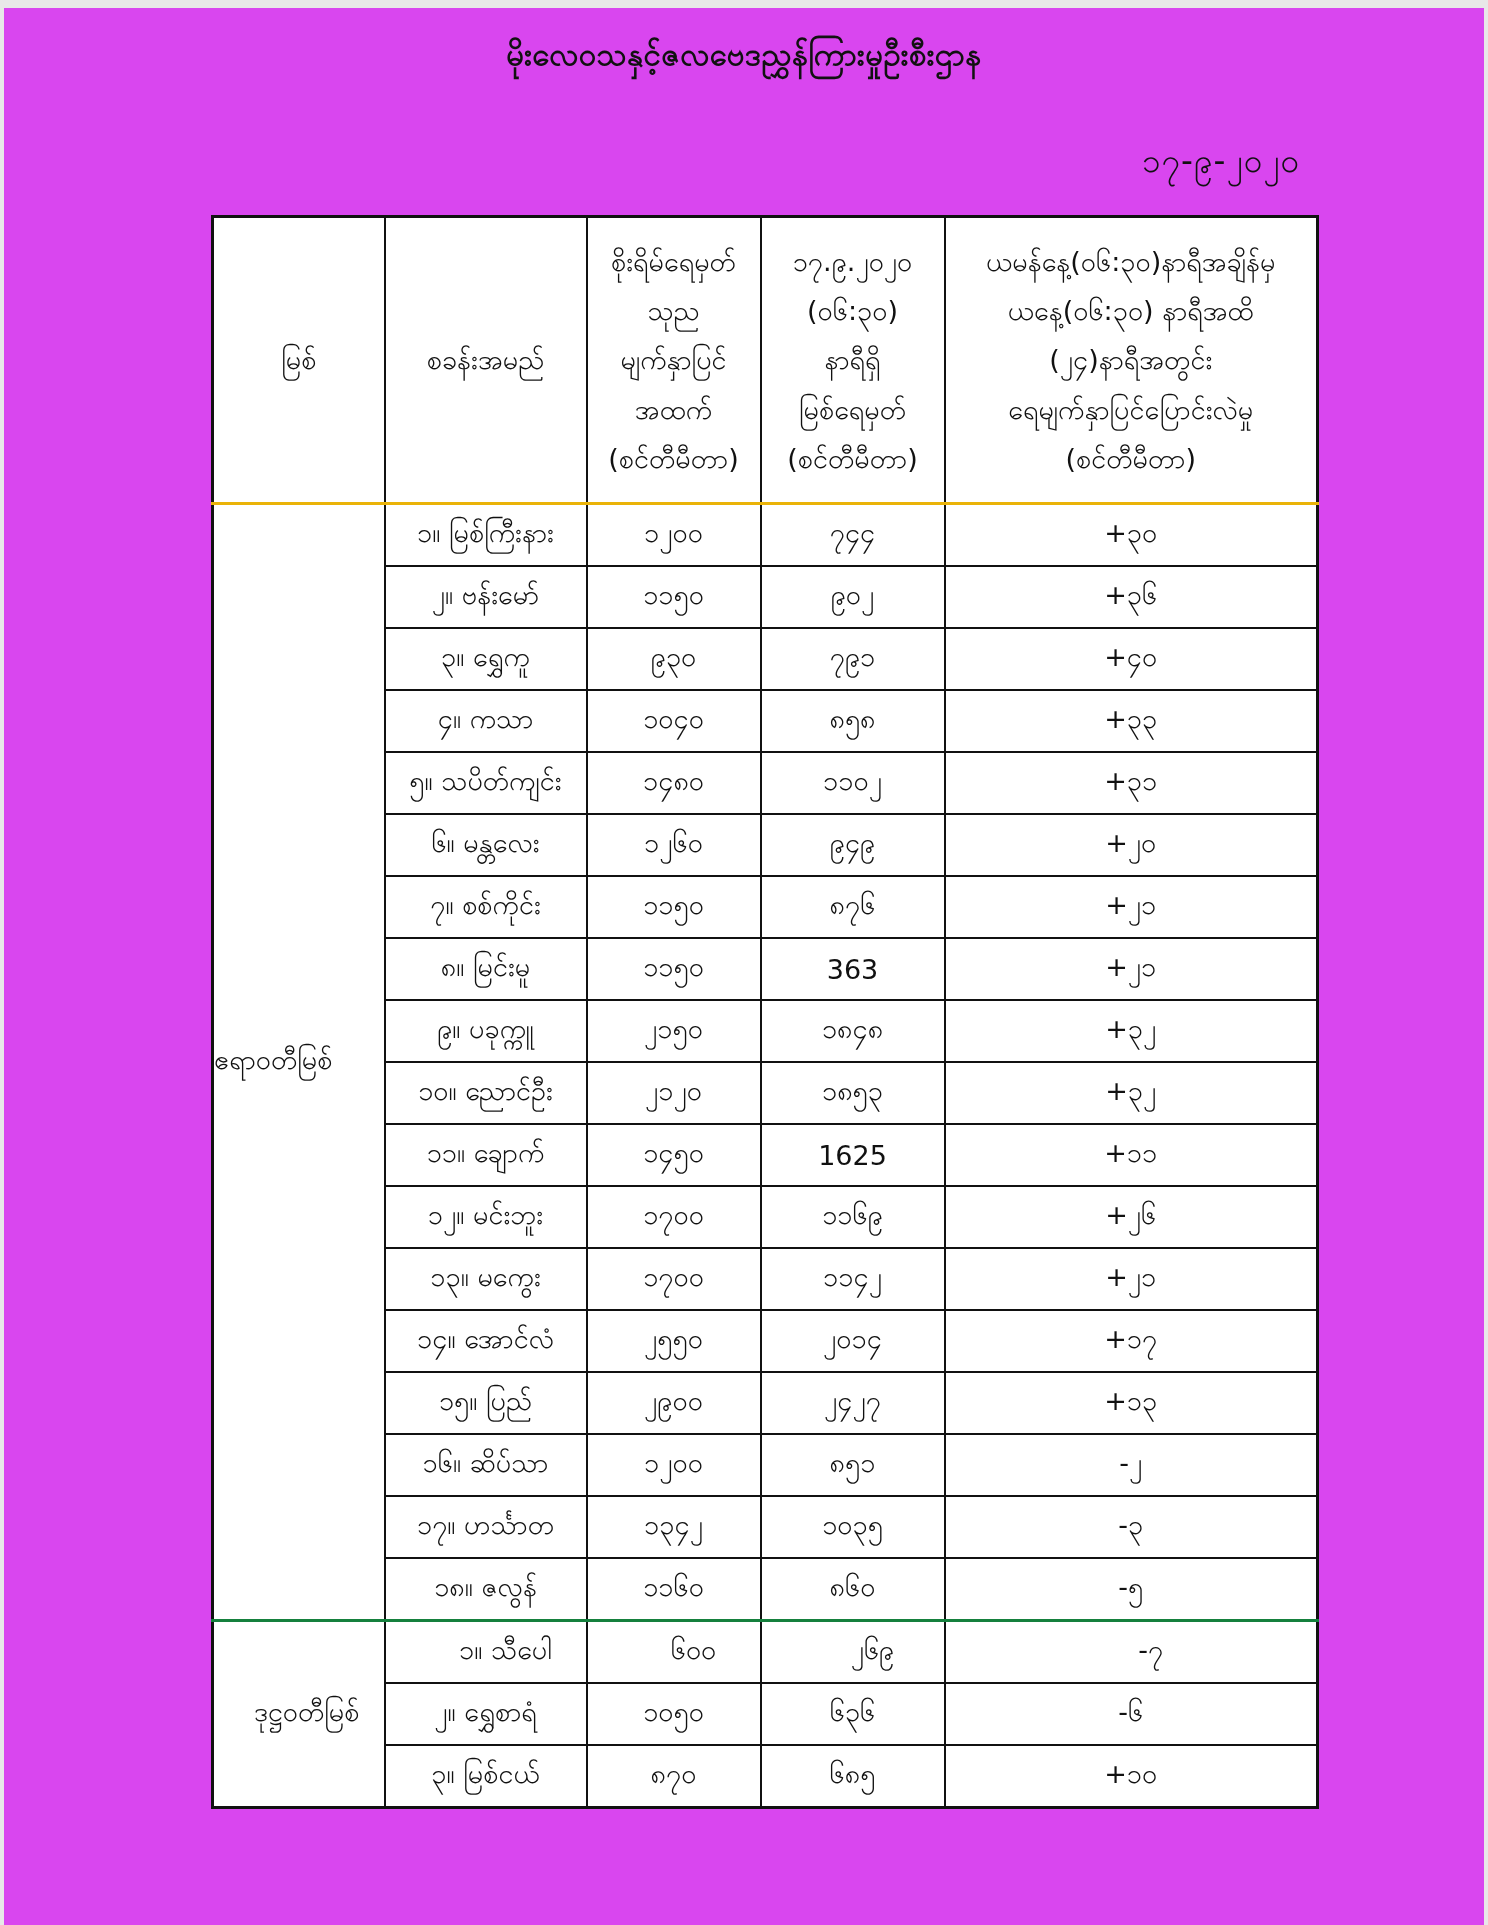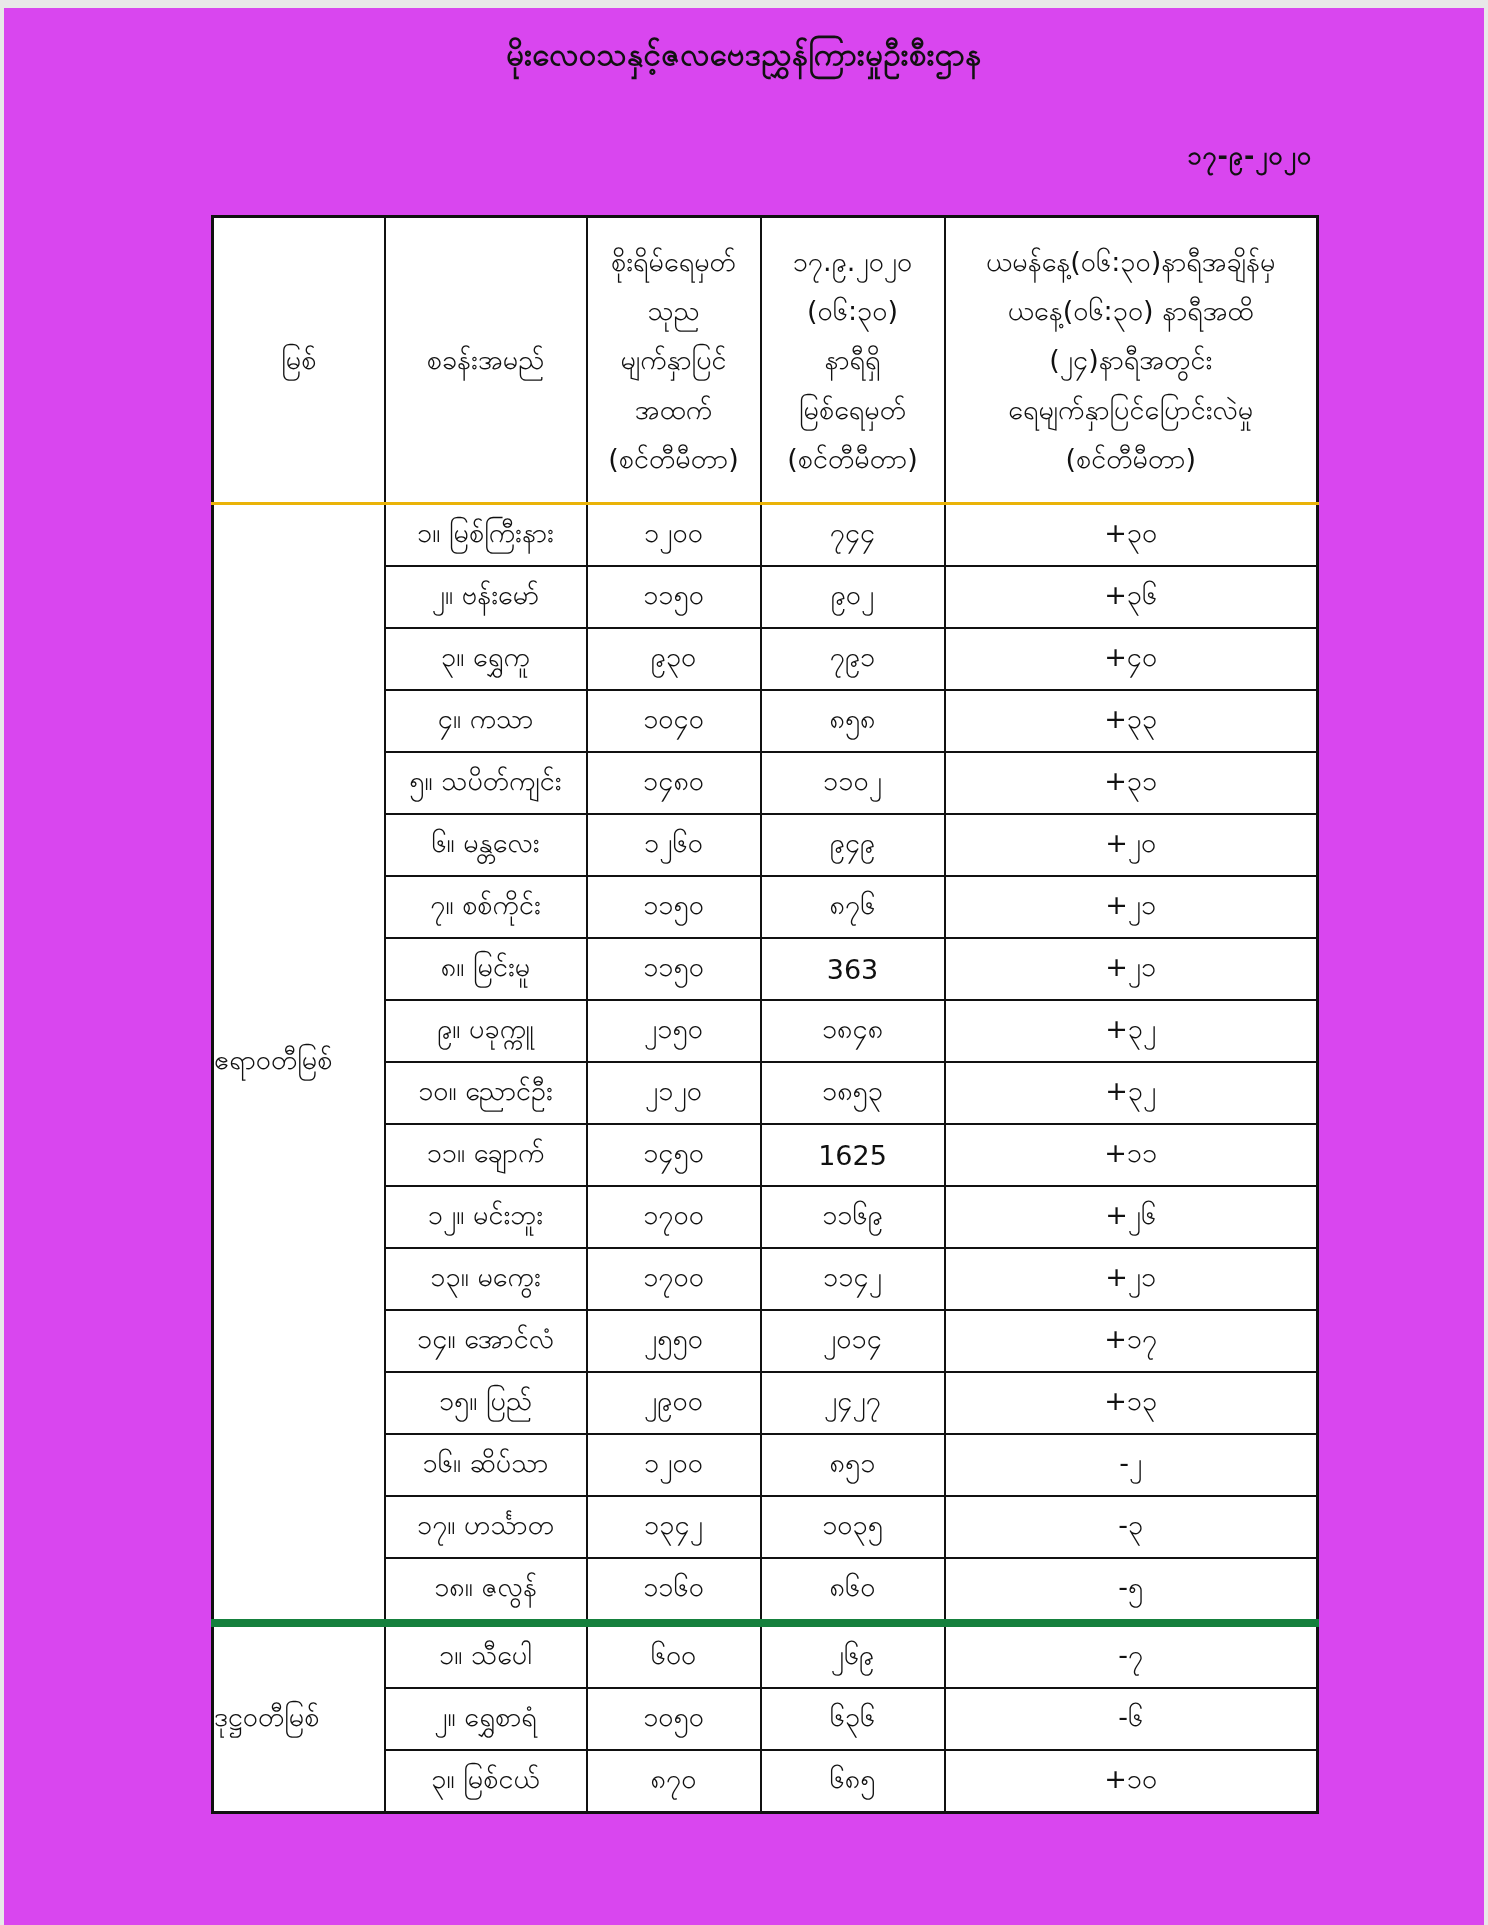--- a/index.html
+++ b/index.html
@@ -18,23 +18,23 @@
     text-align: center;
     font-size: 31px;
     font-weight: 700;
     letter-spacing: 0.5px;
   }
   .title-line.l1 { top: 26px; }
   .title-line.l2 { top: 84px; }
   .report-date {
     position: absolute;
     top: 131px;
-    right: 172px;
-    font-size: 25px;
-    font-weight: 700;
+    right: 184px;
+    font-size: 33px;
+    font-weight: 400;
     letter-spacing: 1px;
   }
   table.river-table {
     position: absolute;
     top: 207px;
     left: 207px;
     width: 1105px;
     border-collapse: collapse;
     table-layout: fixed;
     background: #fff;
@@ -62,21 +62,21 @@
     text-align: center;
     padding-left: 12px;
     white-space: nowrap;
     overflow: hidden;
   }
   td.num-cell   { text-align: center; }
   td.river-cell {
     text-align: left;
     font-weight: 400;
   }
-  tr.group-start td { border-top: 8px solid #15803d; }
+  tr.group-start td { border-top: 3px solid #15803d; padding-left: 40px; }
   th.change-col { padding: 0 6px; }
 </style>
 </head>
 <body>
 
 <div class="page">
 
   <div class="title-line l1">မိုးလေဝသနှင့်ဇလဗေဒညွှန်ကြားမှုဦးစီးဌာန</div>
   <div class="report-date">၁၇-၉-၂၀၂၀</div>
 

